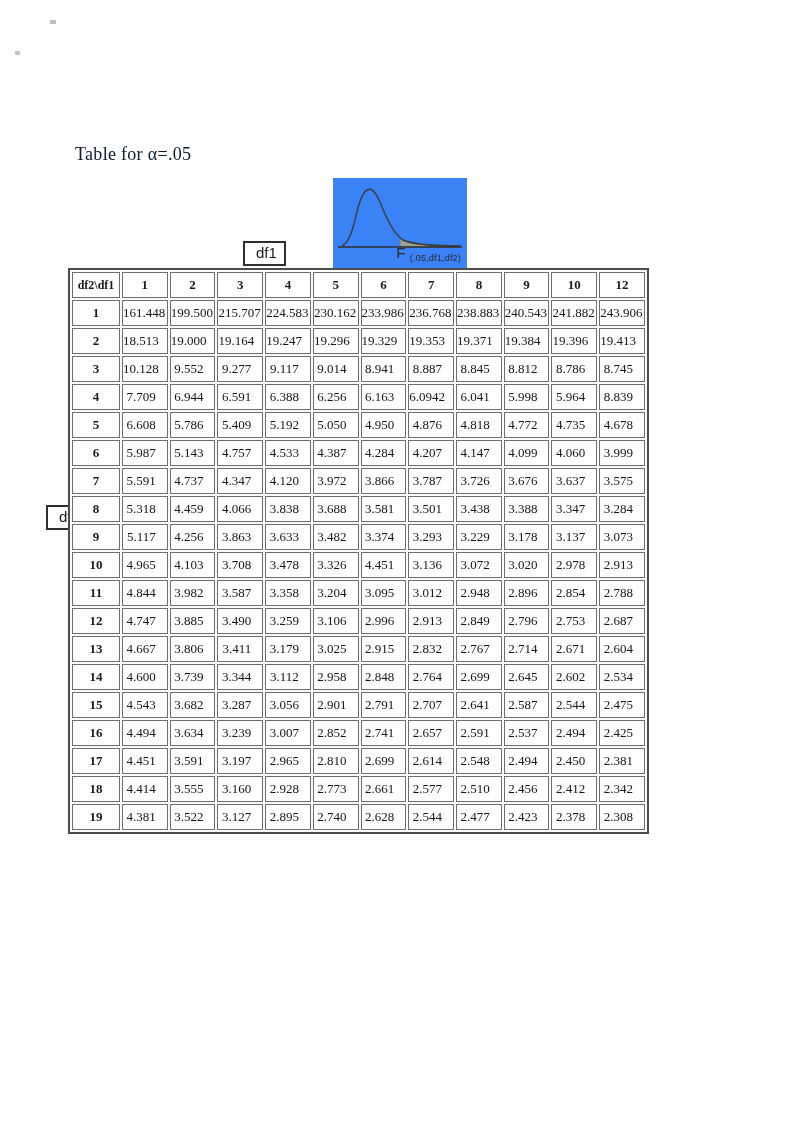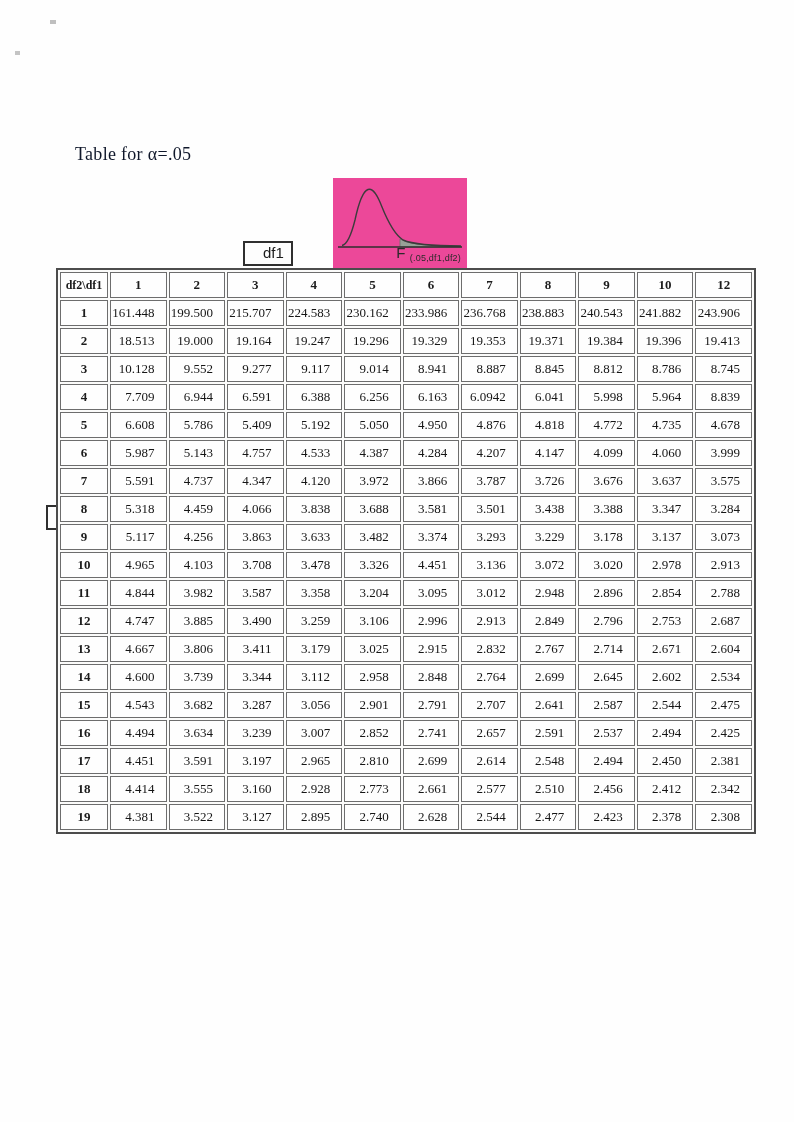--- a/index.html
+++ b/index.html
@@ -17,47 +17,47 @@
   .speck.s2{left:15px;top:51px;width:5px;height:4px;opacity:.5;}
 
   .title{
     position:absolute;left:75px;top:144px;
     font-size:18px;letter-spacing:.3px;color:#0f172a;
   }
 
   
   .figure{
     position:absolute;left:333px;top:178px;width:134px;height:90px;
-    background:#ec4899;
+    background:#3b82f6;
   }
   .figure svg{position:absolute;left:0;top:0;}
   .figure-label{
     position:absolute;left:0;right:6px;top:66px;
     text-align:right;white-space:nowrap;
     font-family:"Liberation Sans", sans-serif;
   }
   .figure-label .f{font-size:15px;color:#2a2a2a;}
   .figure-label .sub{font-size:9px;color:#2a2a2a;vertical-align:-3px;letter-spacing:.2px;}
 
   
   .tag-box{
     position:absolute;
     border:2px solid #2f2f2f;
     background:#fdfdfd;
     font-family:"Liberation Sans", sans-serif;
     font-size:15px;color:#1a1a1a;
-    padding:1px 7px 2px 18px;
+    padding:1px 7px 2px 11px;
     line-height:18px;
   }
   .df1-box{left:243px;top:241px;}
   .df2-box{left:46px;top:505px;}
 
   
   table.f-table{
-    position:absolute;left:56px;top:268px;width:700px;
+    position:absolute;left:68px;top:268px;width:581px;
     border-collapse:separate;border-spacing:2px;
     table-layout:fixed;
     border:2px solid #4c4c4c;
     background:#fbfbfa;
   }
   table.f-table col.c0{width:48px;}
   table.f-table th, table.f-table td{
     border:1px solid #6d6d6d;
     background:#fefefe;
     font-size:13px;

